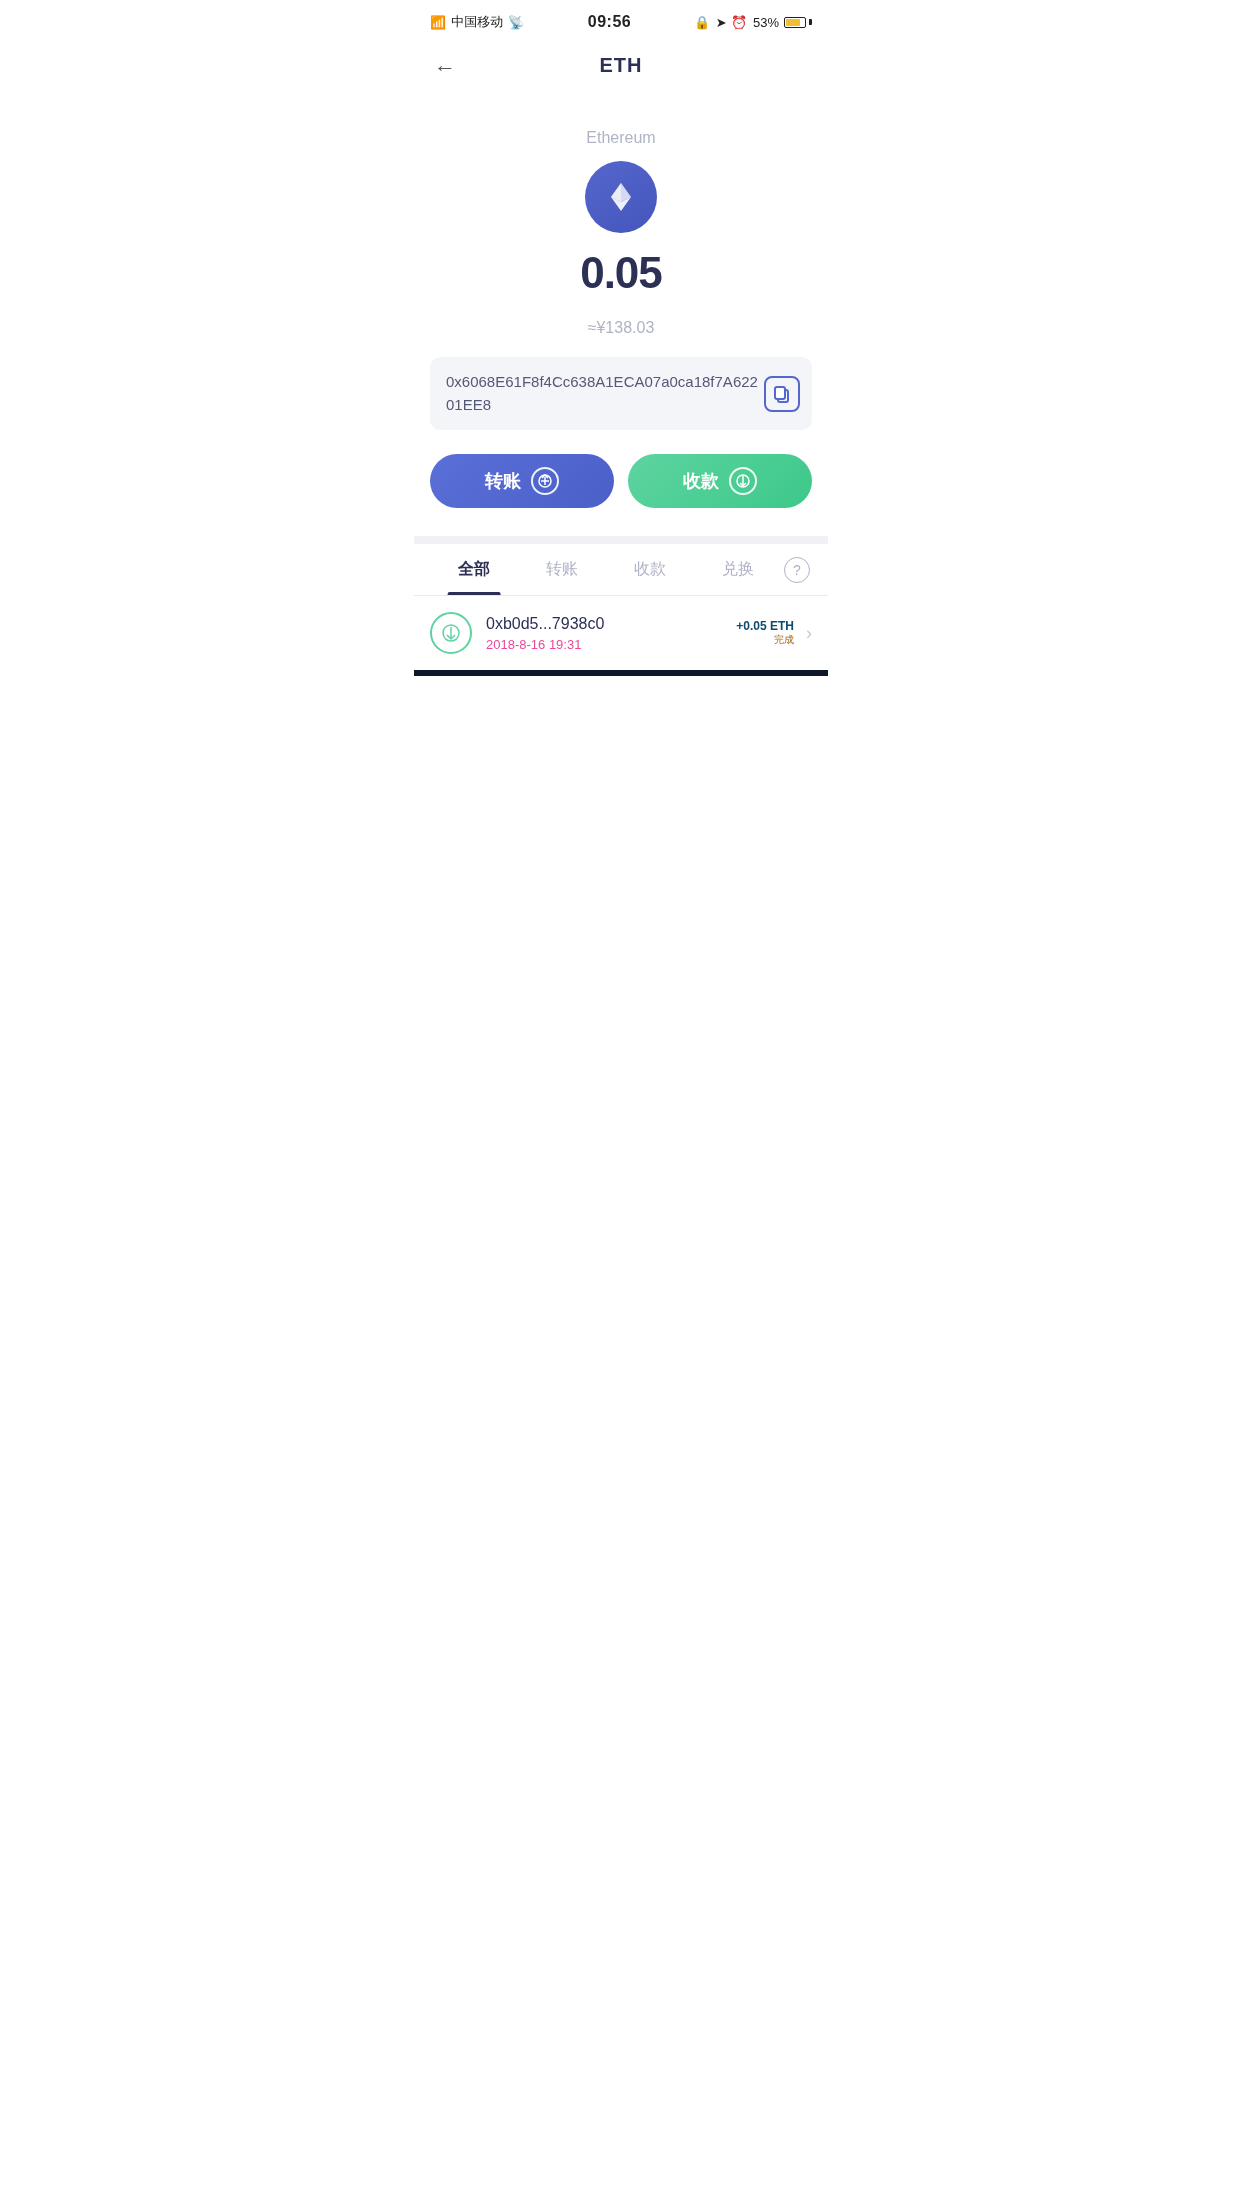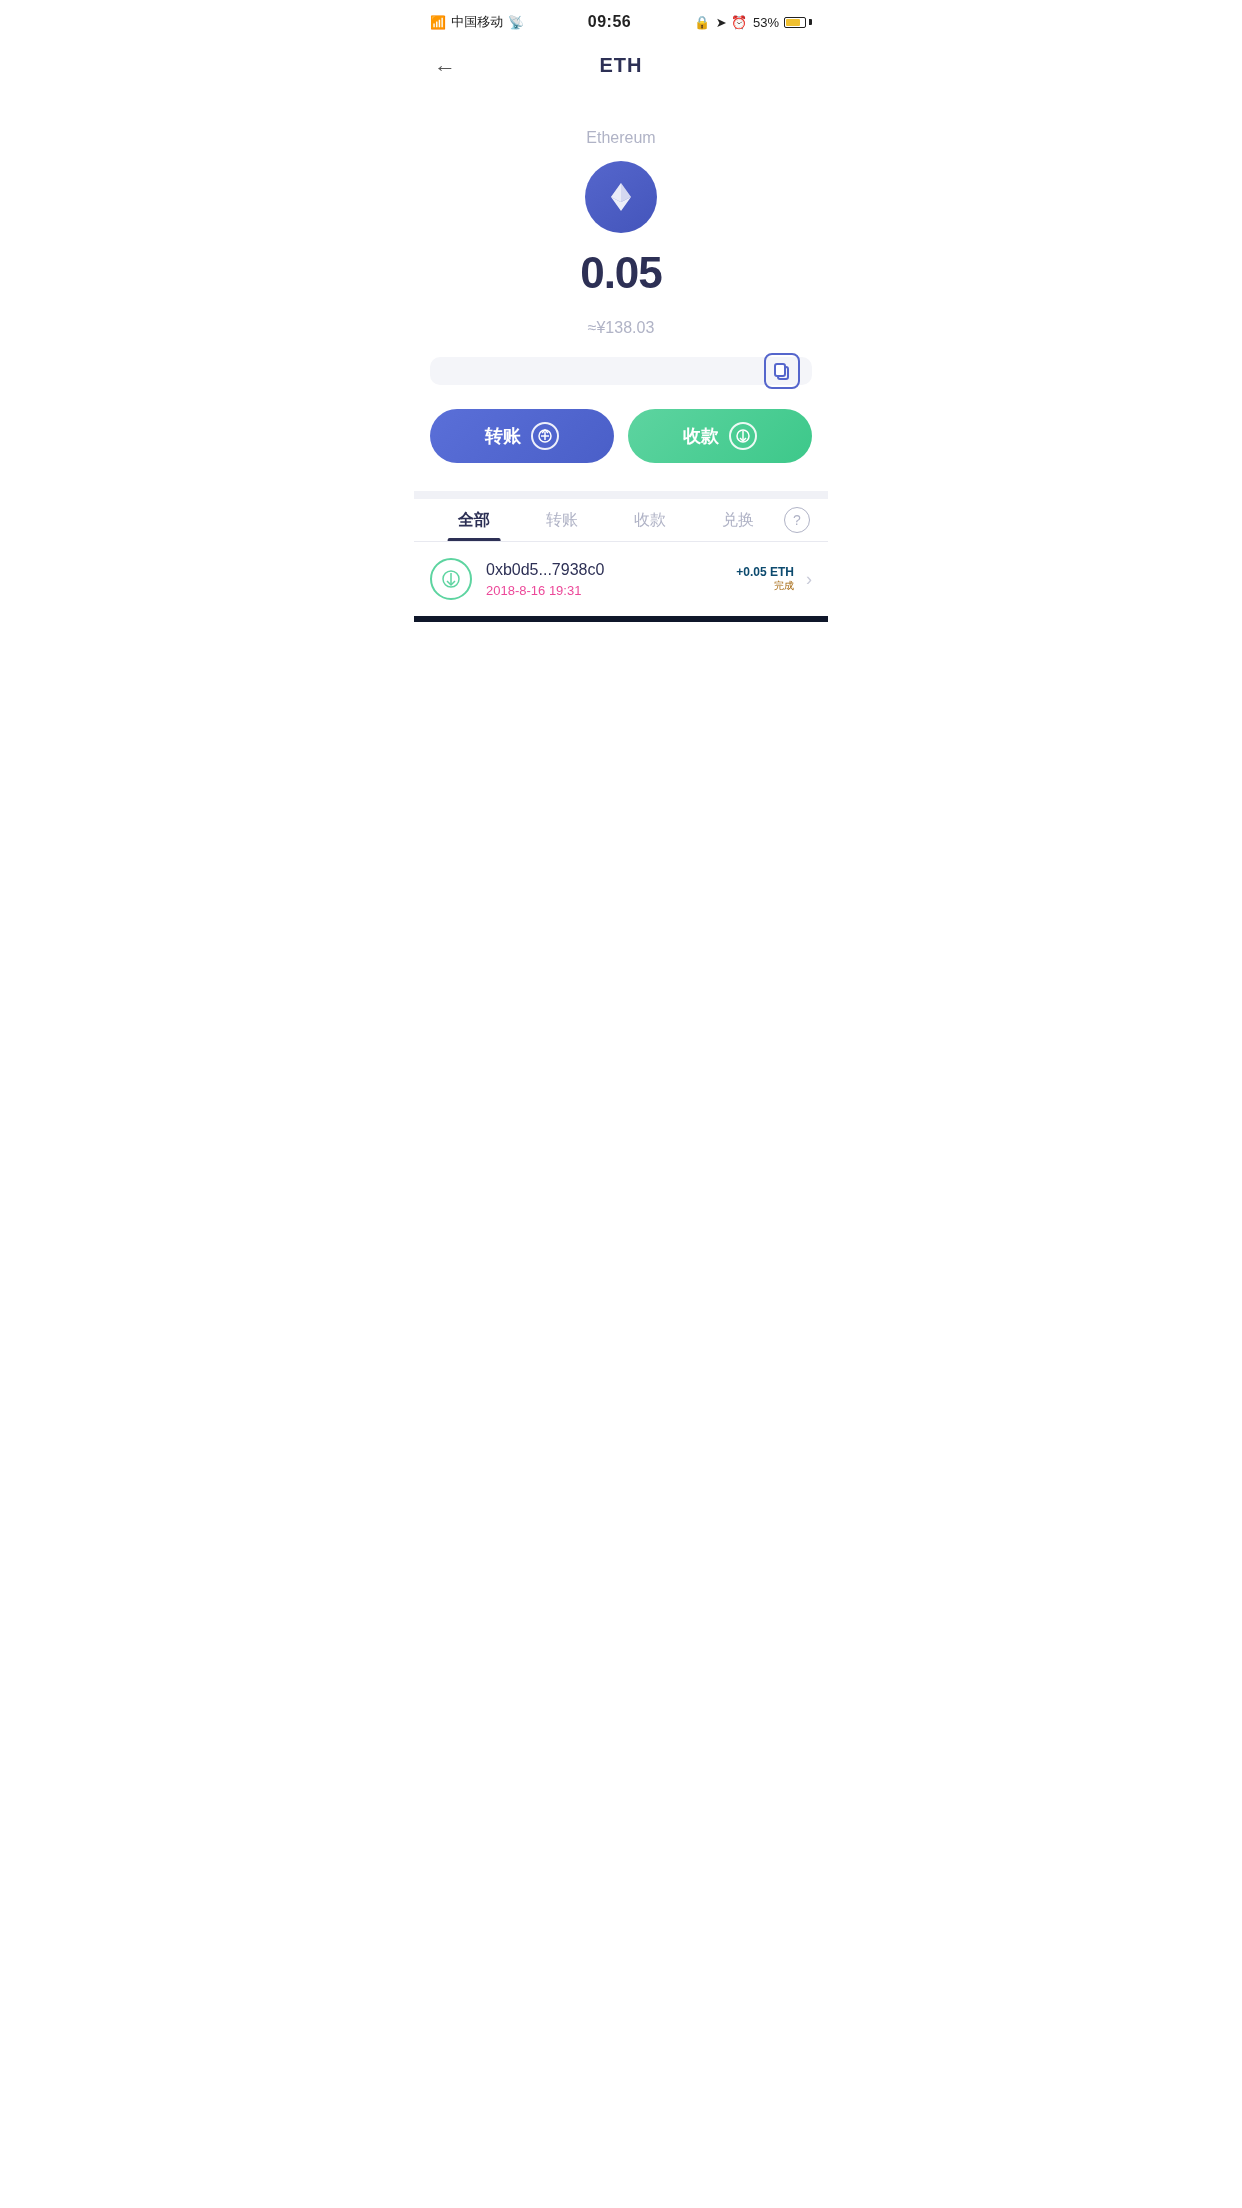--- a/index.html
+++ b/index.html
@@ -221,21 +221,21 @@
       background: #f0f1f6;
       width: 100%;
     }
 
     
     .tabs-section {
       display: flex;
       align-items: center;
       padding: 0 16px;
       border-bottom: 1px solid #e8e9f0;
-      height: 43px;
+      height: 52px;
     }
     .tab-item {
       flex: 1;
       display: flex;
       align-items: center;
       justify-content: center;
       height: 100%;
       font-size: 16px;
       color: #b0b3c6;
       cursor: pointer;
@@ -366,20 +366,21 @@
       <polygon points="18,23 28,18 18,32 8,18" fill="rgba(255,255,255,0.9)"></polygon>
       <polygon points="18,4 28,18 18,23" fill="rgba(255,255,255,0.4)"></polygon>
       <polygon points="18,4 8,18 18,23" fill="rgba(255,255,255,0.7)"></polygon>
     </svg>
   </div>
   <div class="coin-balance">0.05</div>
   <div class="coin-value">≈¥138.03</div>
 </div>
 
 <div class="address-section">
+  <div class="address-text">0x6068E61F8f4Cc638A1ECA07a0ca18f7A62201EE8</div>
   <div class="copy-icon-btn">
     <svg width="20" height="20" viewBox="0 0 20 20" fill="none" xmlns="http://www.w3.org/2000/svg">
       <rect x="6" y="6" width="10" height="12" rx="2" stroke="#5566cc" stroke-width="2" fill="none"></rect>
       <rect x="3" y="3" width="10" height="12" rx="2" stroke="#5566cc" stroke-width="2" fill="white"></rect>
     </svg>
   </div>
 </div>
 
 <div class="action-btns">
   <button class="btn-transfer">

